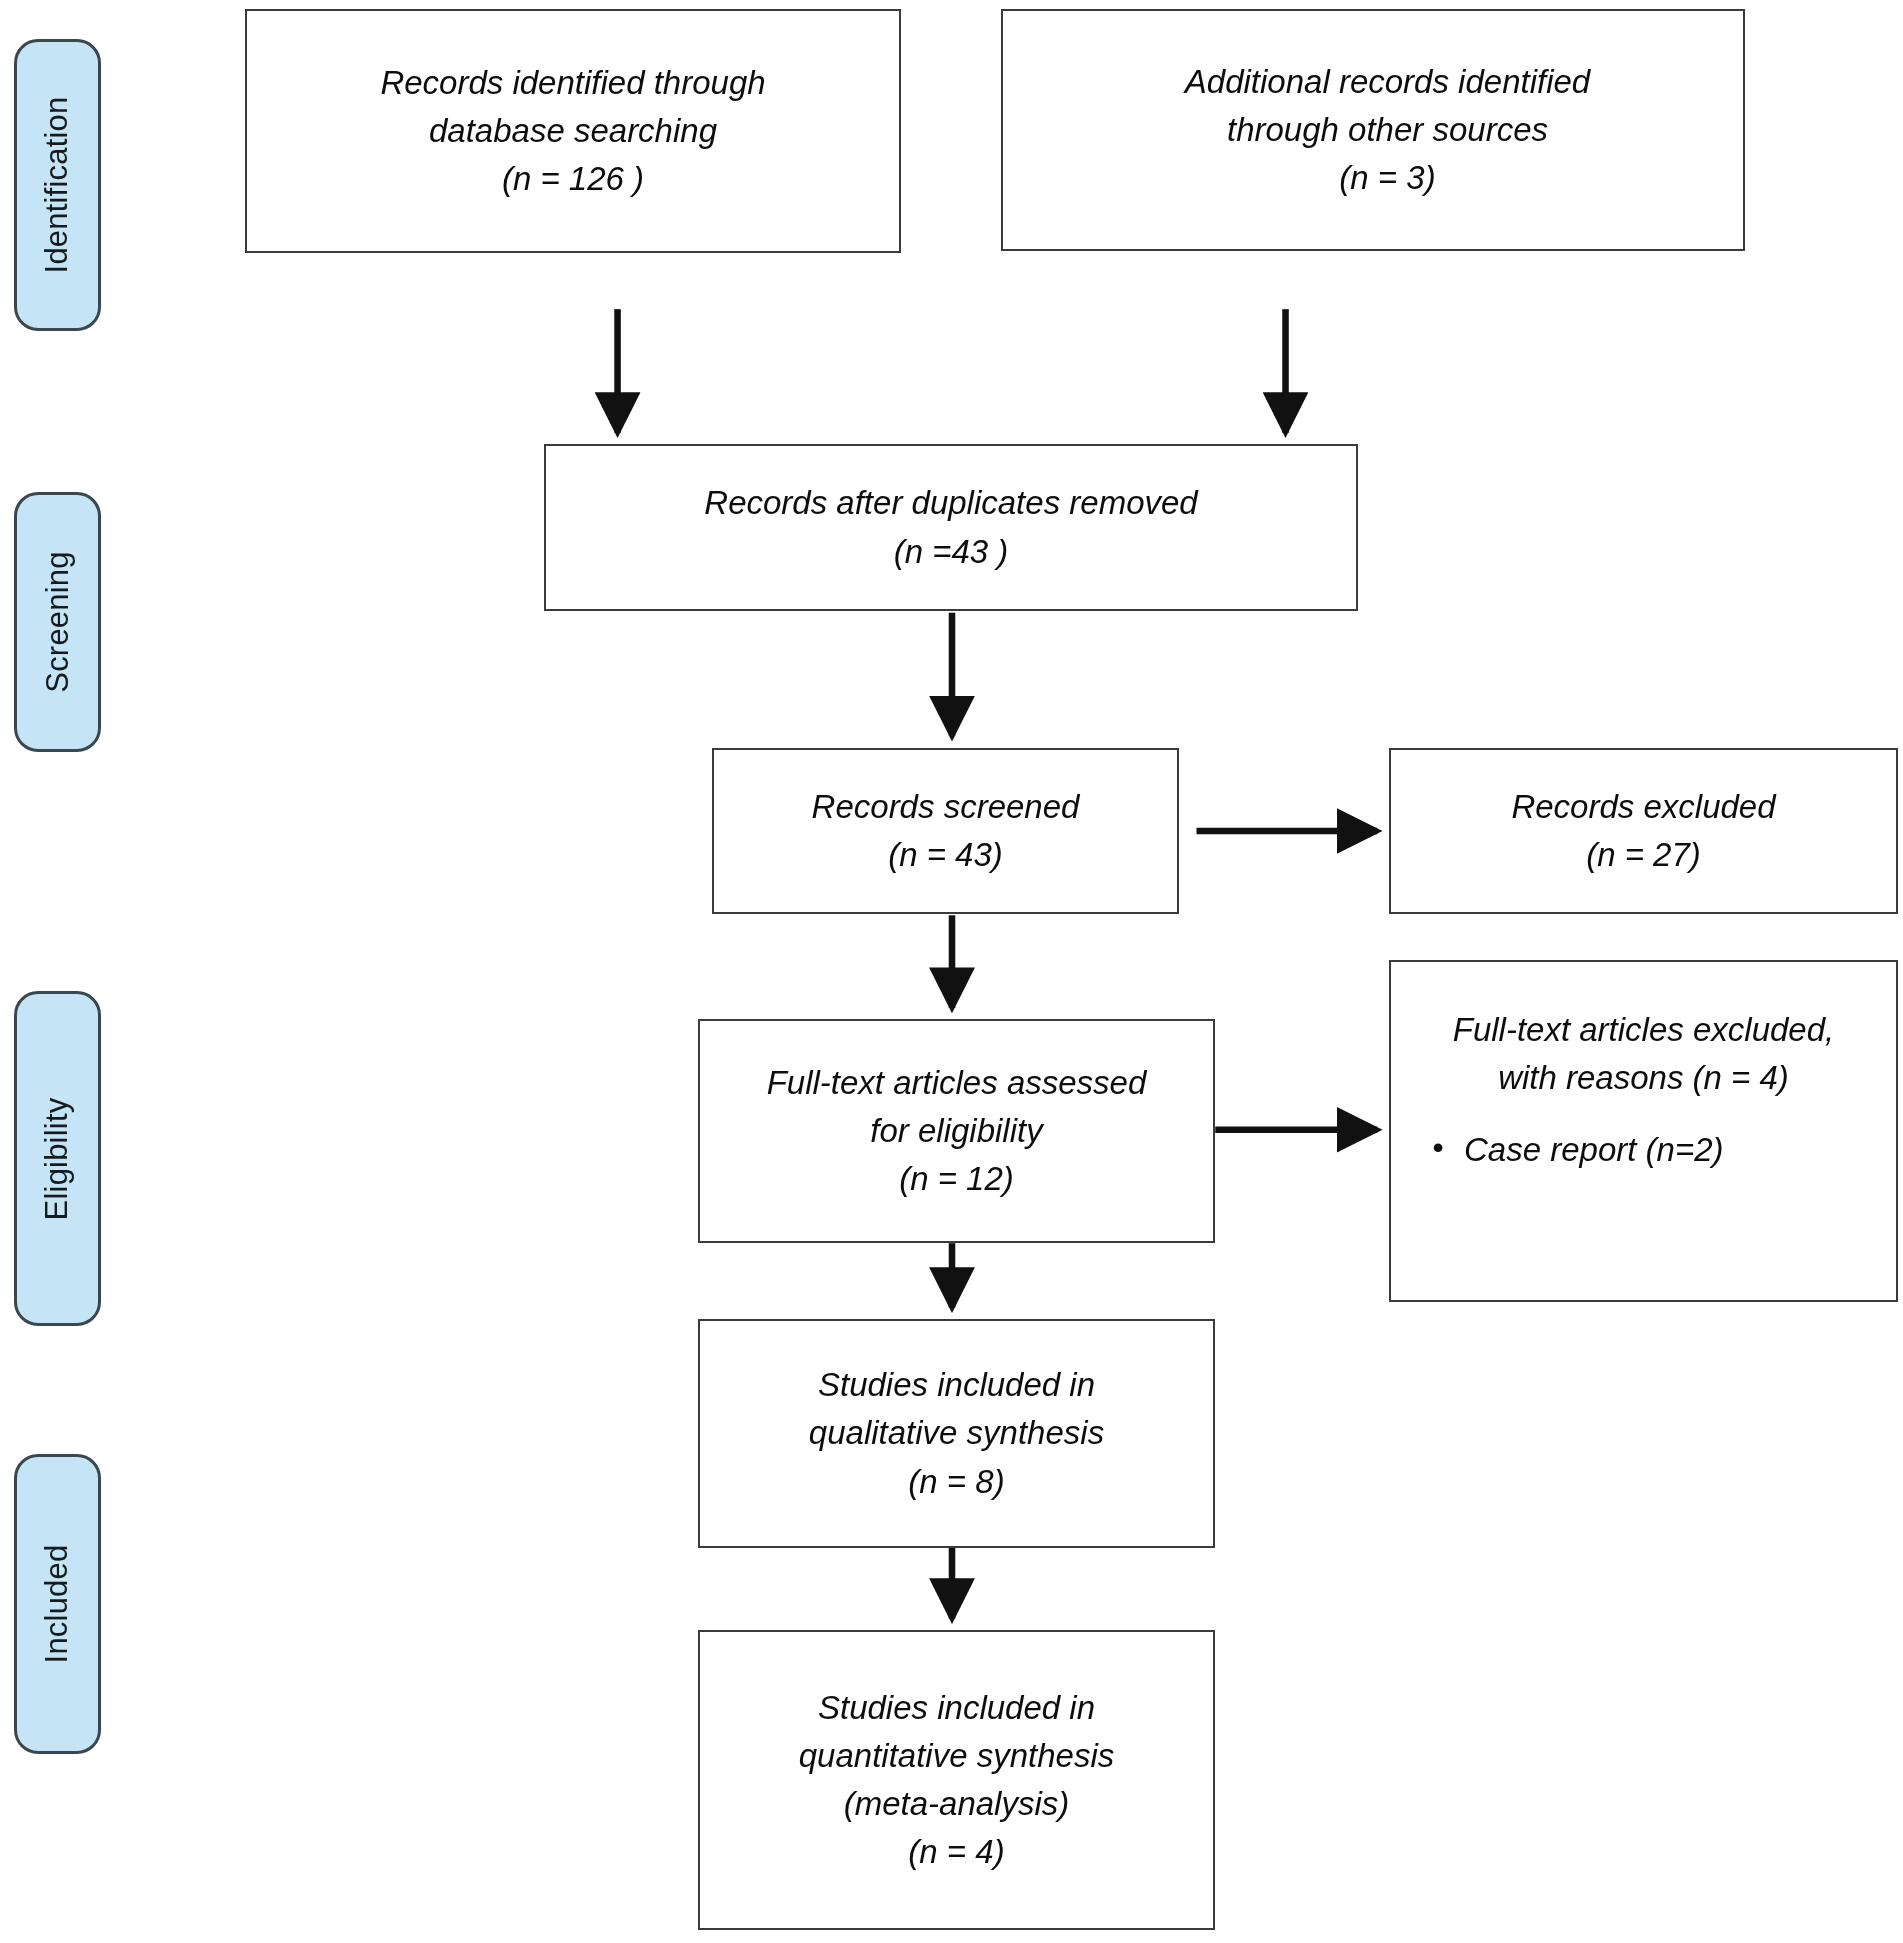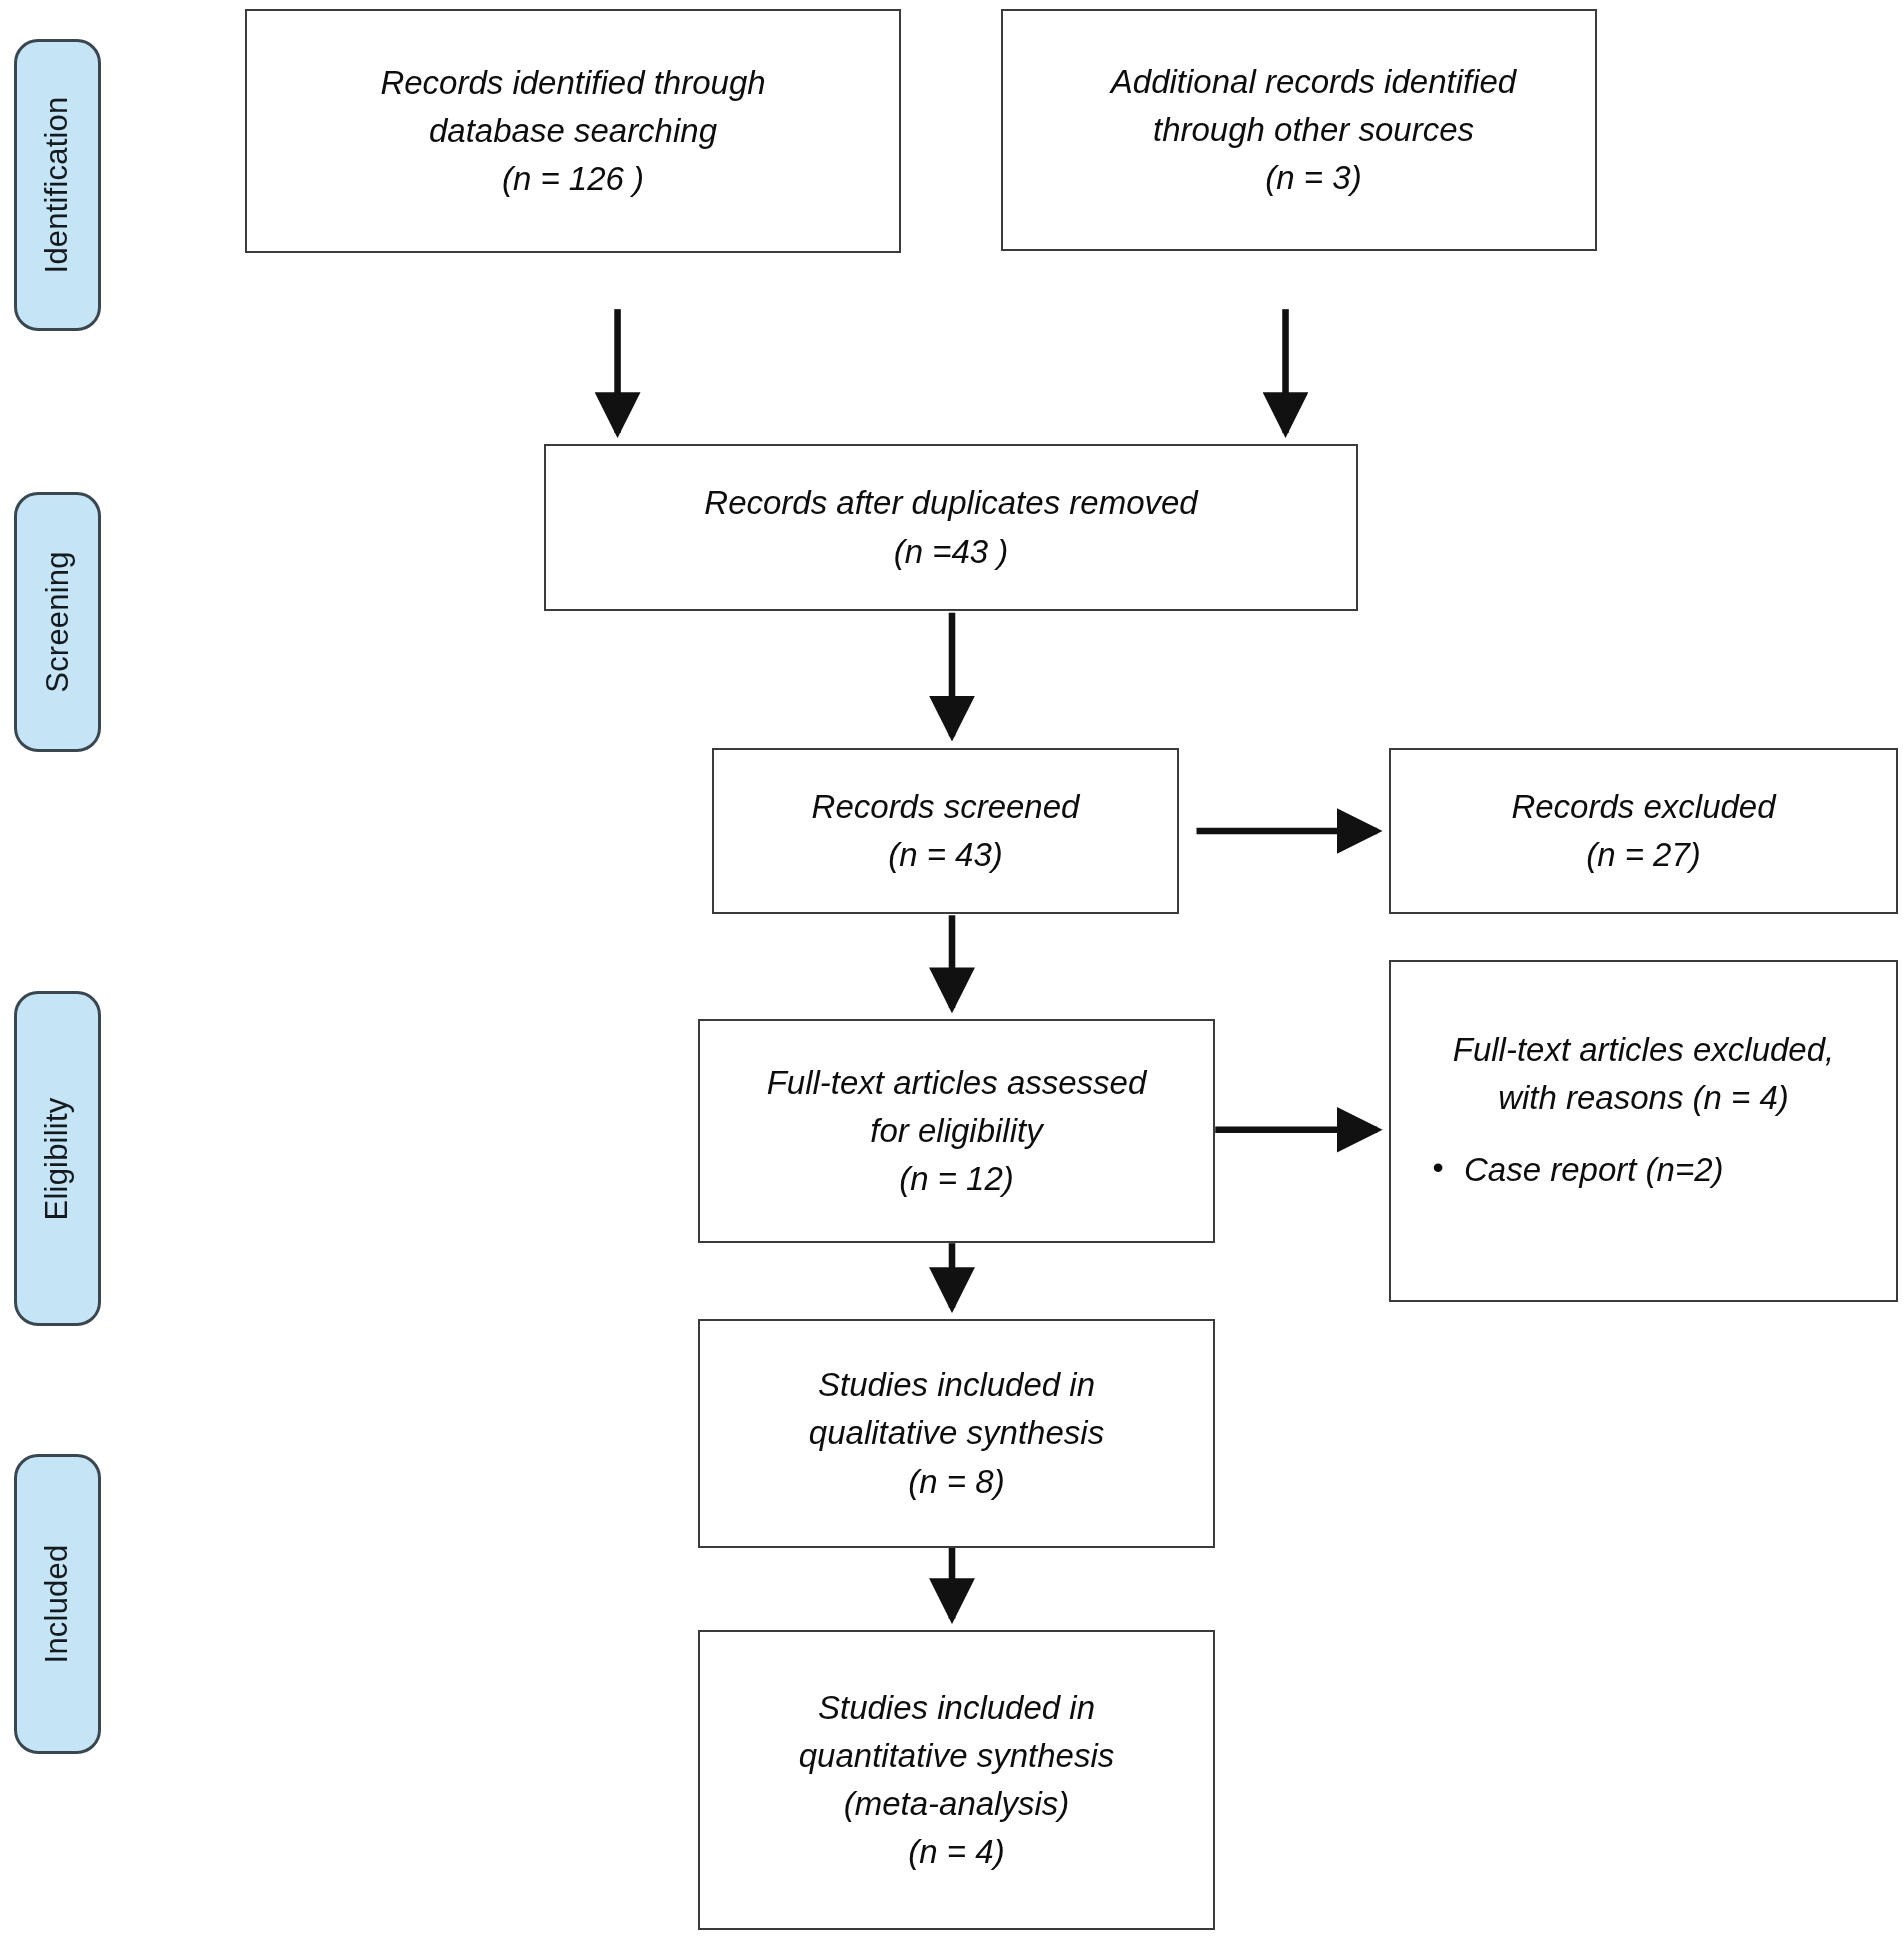--- a/index.html
+++ b/index.html
@@ -58,21 +58,21 @@
     white-space: pre-line;
     font-family: "Liberation Sans", "DejaVu Sans", sans-serif;
   }
 
   
   .flow-box.reasons {
     display: block;
     padding: 0;
   }
   .reasons-inner {
-    padding: 64px 32px 0 32px;
+    padding: 44px 32px 0 32px;
   }
   .reasons-head {
     font-style: italic;
     font-size: 33px;
     line-height: 1.46;
     text-align: center;
     color: #0d0d0d;
     white-space: pre-line;
     font-family: "Liberation Sans", "DejaVu Sans", sans-serif;
   }
@@ -162,21 +162,21 @@
   <div class="stage-pill" style="left:14px; top:1454px; width:87px; height:300px;">
     <span class="stage-label">Included</span>
   </div>
 
   <div class="flow-box" style="left:245px; top:9.4px; width:656px; height:244px;">
     <div class="box-text">Records identified through
 database searching
 (n = 126 )</div>
   </div>
 
-  <div class="flow-box" style="left:1001px; top:9.4px; width:596px; height:242px;padding-left:29px;">
+  <div class="flow-box" style="left:1001px; top:9.4px; width:744px; height:242px;padding-left:29px;">
     <div class="box-text">Additional records identified
 through other sources
 (n = 3)</div>
   </div>
 
   <div class="flow-box" style="left:544px; top:444px; width:814px; height:167px;">
     <div class="box-text">Records after duplicates removed
 (n =43 )</div>
   </div>
 

